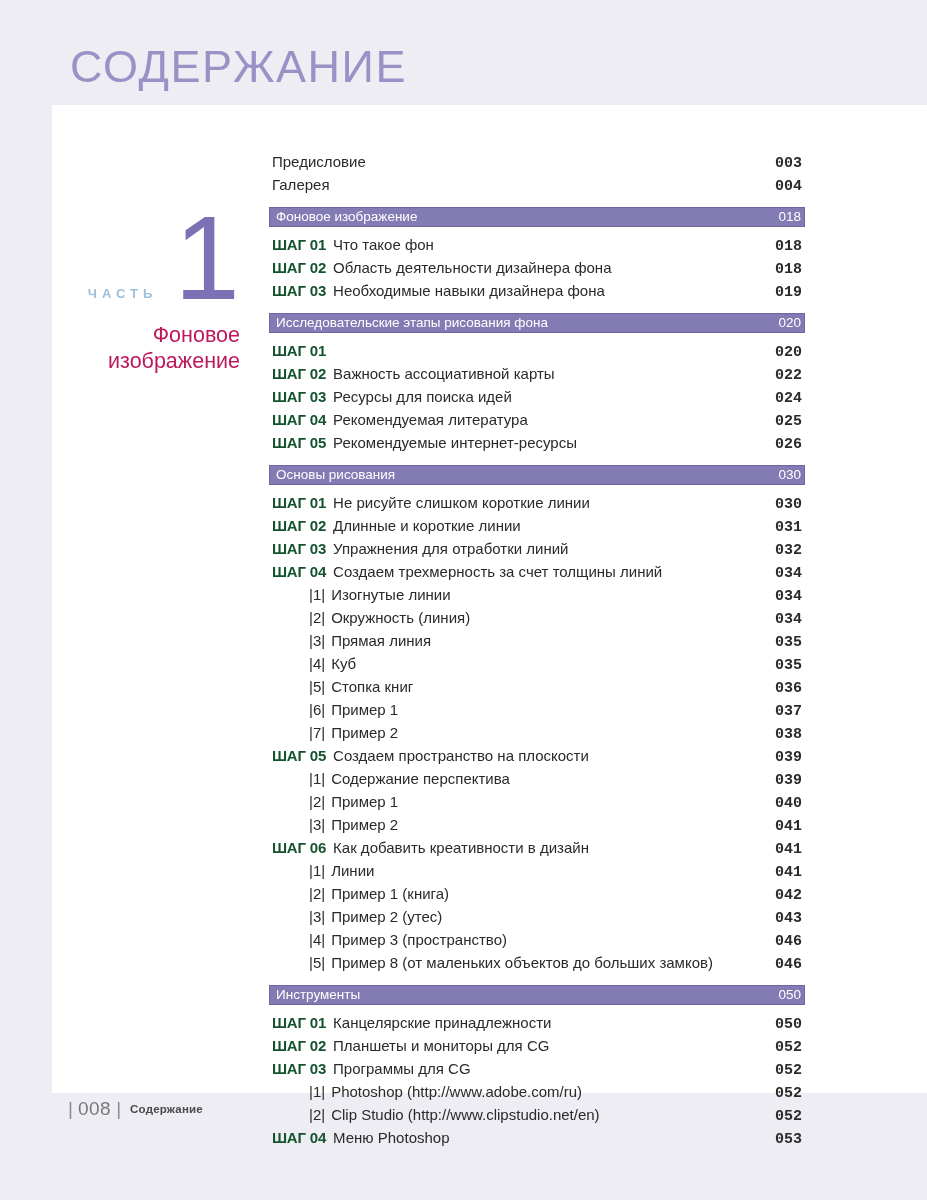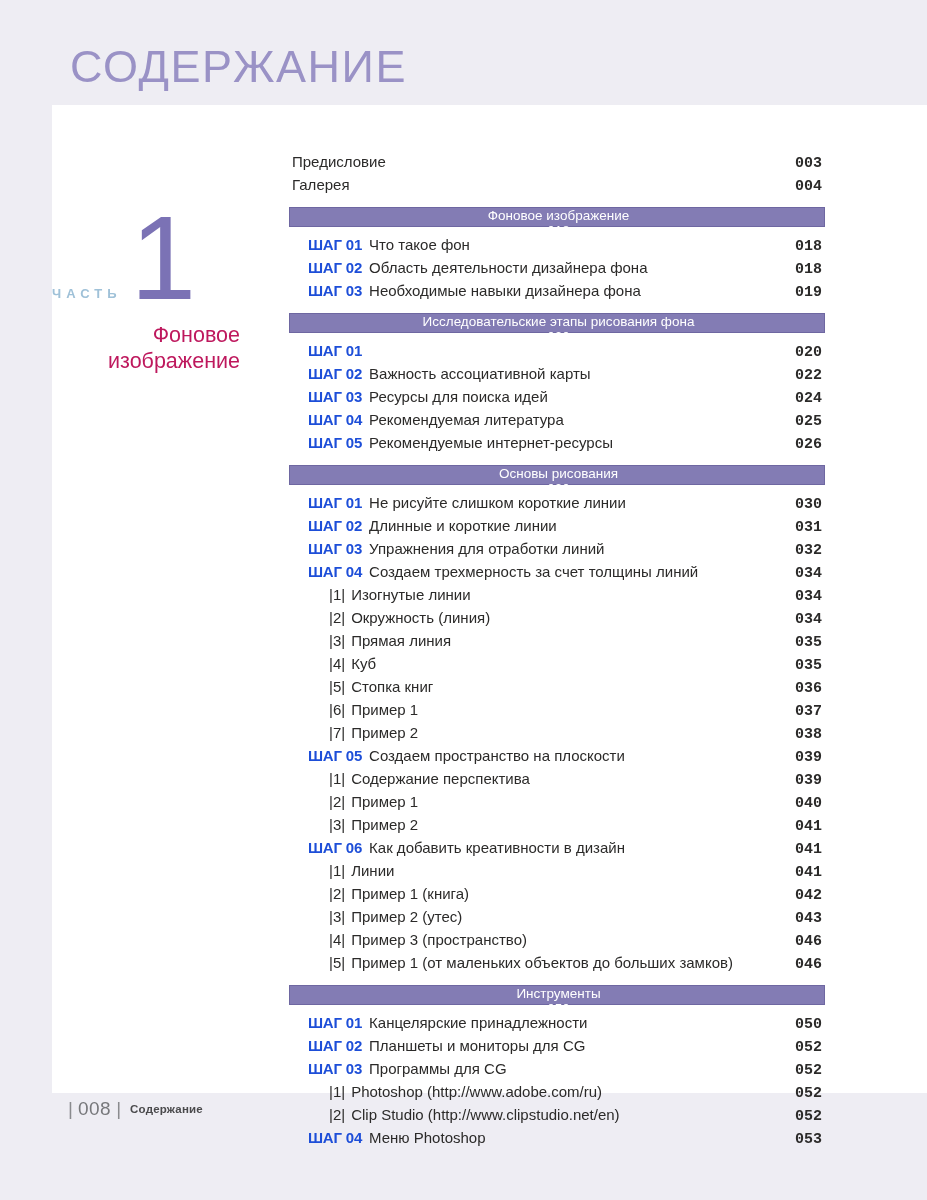--- a/index.html
+++ b/index.html
@@ -21,60 +21,59 @@
   .sheet {
     position:absolute; left:52px; top:105px; right:0; height:988px;
     background:#ffffff;
   }
   
   .part-block {
     position:absolute; left:0; top:106px; width:188px;
     text-align:right;
   }
   .part-top {
-    display:flex; align-items:flex-end; gap:9px;
+    display:flex; justify-content:flex-end; align-items:flex-end; gap:17px;
   }
   .part-label {
     color:#9fc1d8; font-weight:700; font-size:13px;
     letter-spacing:5px; padding-bottom:5px; white-space:nowrap;
   }
   .part-number {
     font-size:118px; font-weight:200; line-height:95px;
     color:#7b72b5;
   }
   .part-name {
     margin-top:16px;
     font-size:21.5px; line-height:26px; font-weight:400;
     color:#be185d;
   }
   
   .toc {
-    position:absolute; left:240px; top:46px; width:530px;
+    position:absolute; left:220px; top:46px; width:530px;
   }
   .row {
     display:flex; justify-content:space-between; align-items:baseline;
     line-height:21px; font-size:15px; color:#2b2a29;
     white-space:nowrap;
   }
   .row-left { display:flex; align-items:baseline; }
   .step-label {
-    font-weight:700; color:#1d4ed8; margin-right:7px; letter-spacing:-0.2px;margin-left:16px;
+    font-weight:700; color:#14532d; margin-right:7px; letter-spacing:-0.2px;
   }
   .sub { padding-left:37px; }
   .sub-label { margin-right:6px; }
   .row-page { font-weight:700;font-family:Liberation Mono, monospace; }
   .section-bar {
     height:20px; box-sizing:border-box;
     background:#837cb4; border:1px solid #6e67a1;
     color:#ffffff;
     display:flex; justify-content:space-between; align-items:center;
     font-size:13.5px;
     padding:0 3px 1px 6px;
     margin:10px -3px 7px -3px;
-    flex-direction:column;
   }
   
   .footer {
     position:absolute; left:68px; top:1098px;
     display:flex; align-items:center;
     color:#77787b;
   }
   .footer-pipe { font-size:19px; font-weight:300; margin:0 5px 0 0; color:#8a8b8e; }
   .footer-num  { font-size:19px; font-weight:400; letter-spacing:0.5px; margin-right:5px; }
   .footer-label { font-size:11.5px; font-weight:700; color:#4a4a4c; margin-left:4px; letter-spacing:0.2px; }
@@ -315,21 +314,21 @@
         <div class="row sub">
           <span class="row-left">
             <span class="sub-label">|4|</span>
             <span class="row-title">Пример 3 (пространство)</span>
           </span>
           <span class="row-page">046</span>
         </div>
         <div class="row sub">
           <span class="row-left">
             <span class="sub-label">|5|</span>
-            <span class="row-title">Пример 1 (от маленьких объектов до больших замков)</span>
+            <span class="row-title">Пример 8 (от маленьких объектов до больших замков)</span>
           </span>
           <span class="row-page">046</span>
         </div>
         <div class="section-bar">
           <span>Инструменты</span>
           <span>050</span>
         </div>
         <div class="row">
           <span class="row-left">
             <span class="step-label">ШАГ 01</span>

